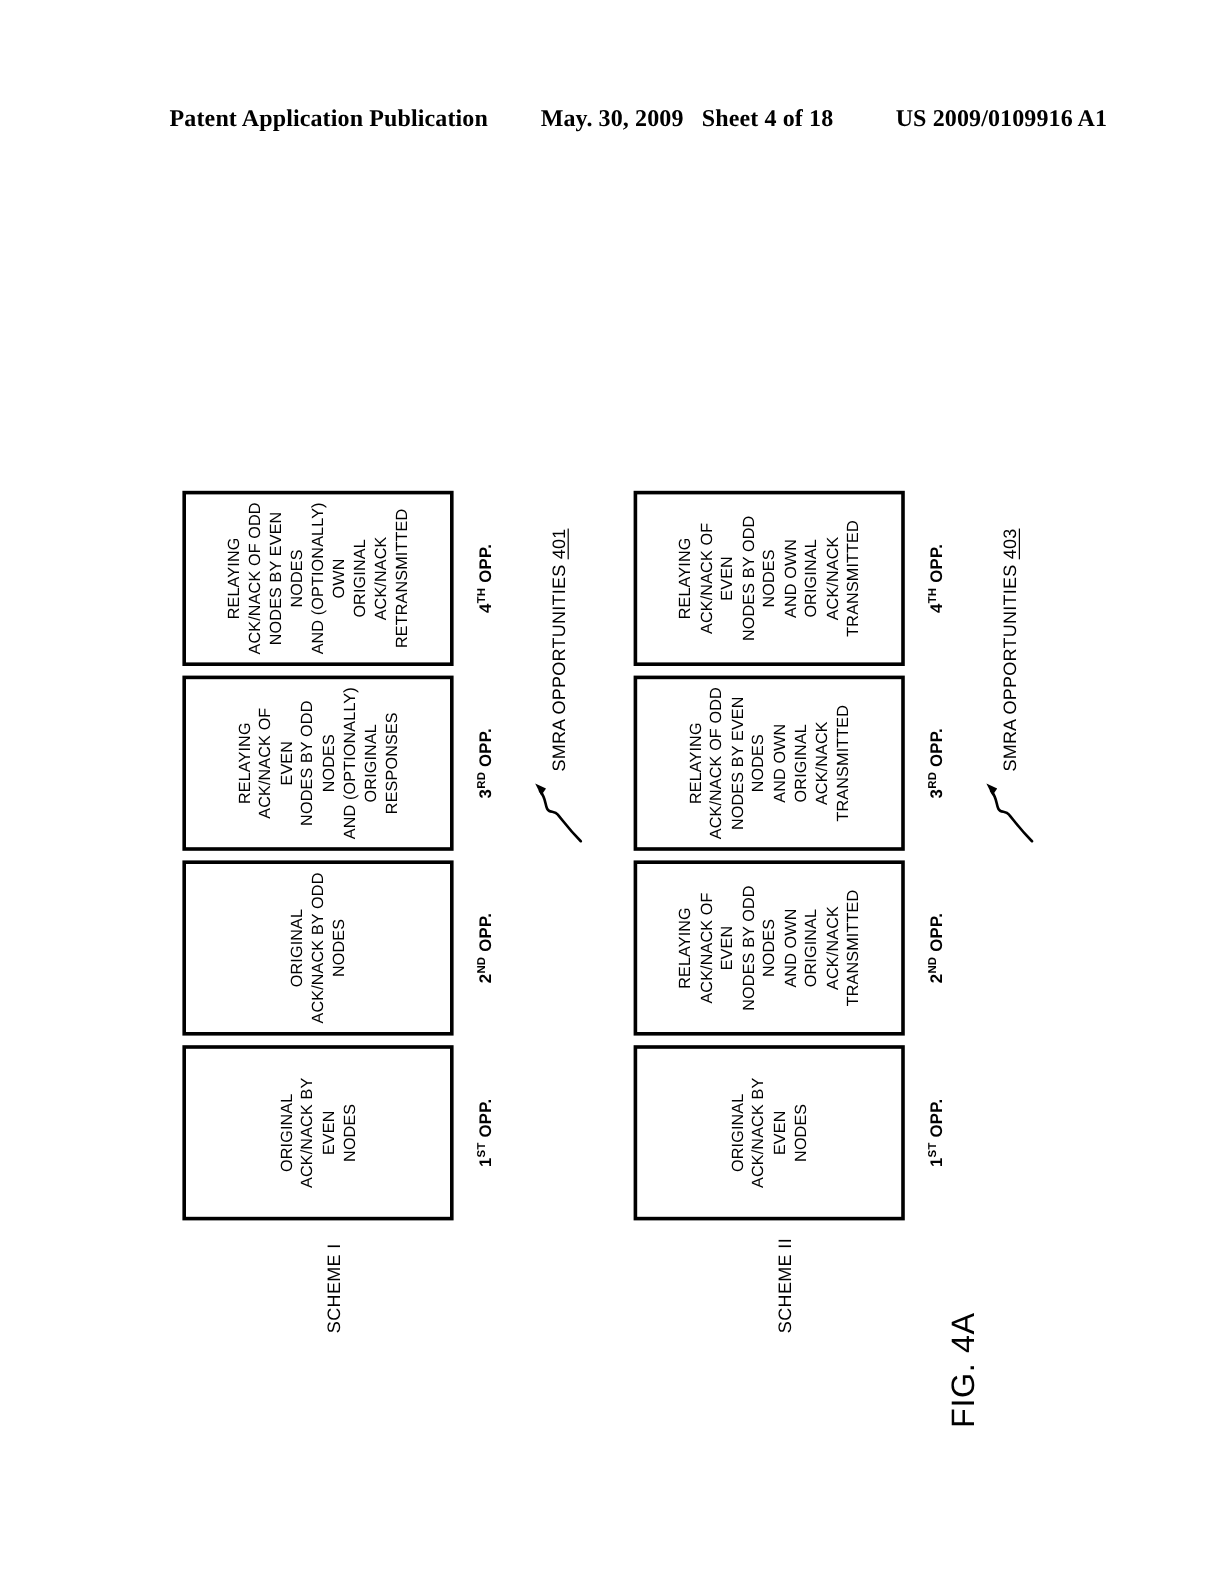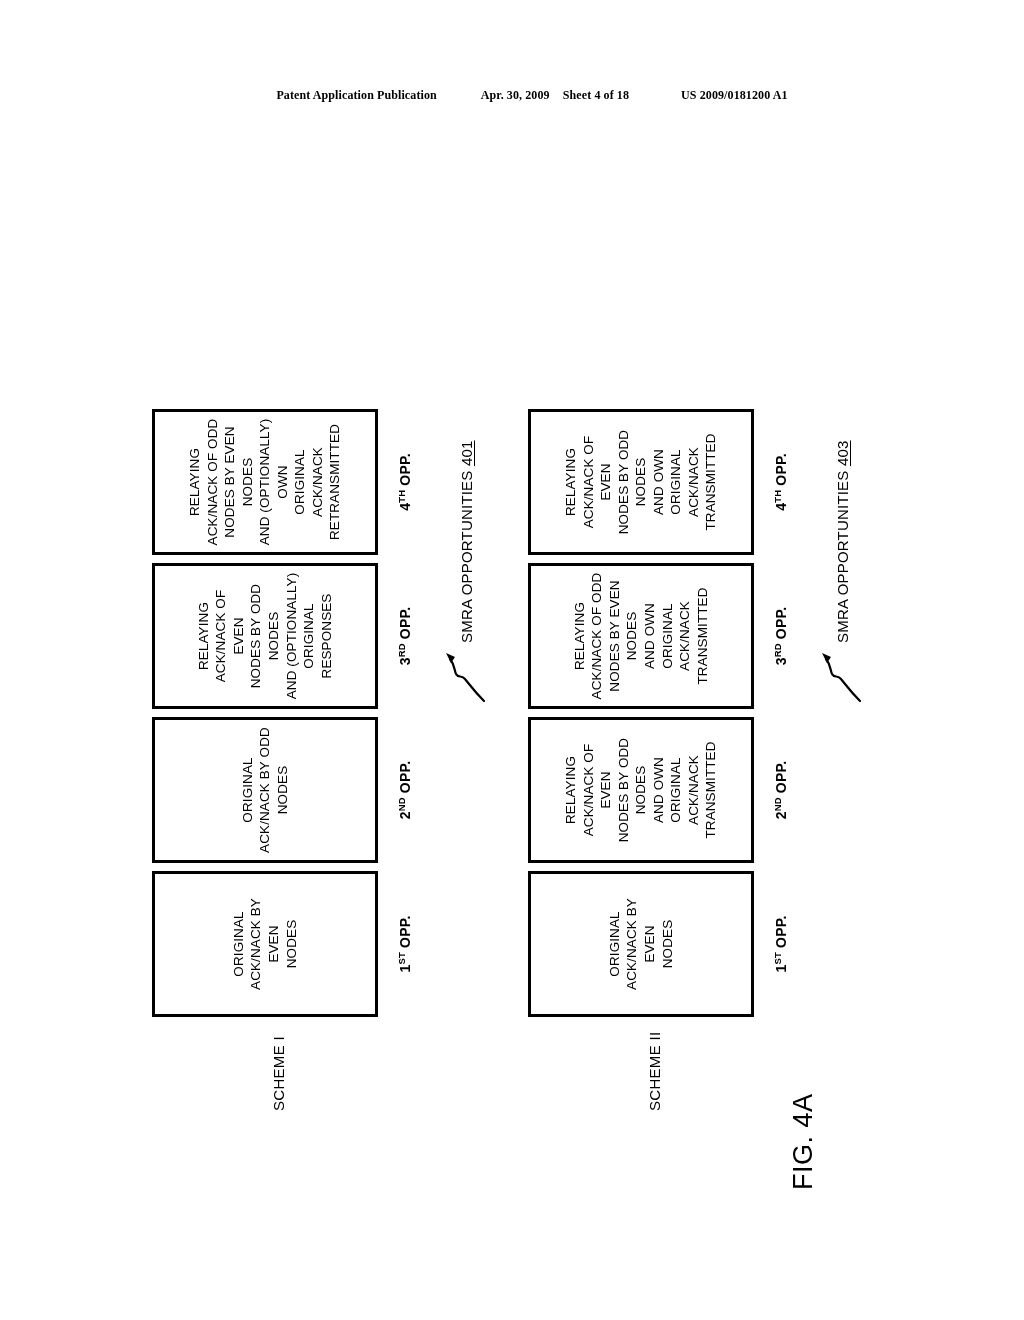--- a/index.html
+++ b/index.html
@@ -17,21 +17,21 @@
 
   
   #page-header {
     position: absolute;
     top: 88px; left: 0; right: 0;
     display: flex;
     justify-content: center;
     align-items: baseline;
     font-family: "Liberation Serif", serif;
     font-weight: bold;
-    font-size: 12px;
+    font-size: 20px;
     letter-spacing: 0.1px;
     white-space: nowrap;
     margin-left: 40px;
   }
   #page-header .hdr-left   { margin-right: 44px; }
   #page-header .hdr-mid    { margin-right: 52px; }
   #page-header .hdr-right  { }
   #page-header .hdr-mid .sheet { margin-left: 10px; font-family: Liberation Serif, serif; }
 
   
@@ -154,24 +154,24 @@
     text-decoration: underline;
     text-underline-offset: 2px;
   }
 </style>
 </head>
 <body>
 
 <div id="page-header">
   <span class="hdr-left">Patent Application Publication</span>
   <span class="hdr-mid">
-    <span>Apr. 30, 2009</span>
+    <span>May. 30, 2009</span>
     <span class="sheet">Sheet 4 of 18</span>
   </span>
-  <span class="hdr-right">US 2009/0181200 A1</span>
+  <span class="hdr-right">US 2009/0109916 A1</span>
 </div>
 
 <div id="figure-stage">
   <div id="figure-rot">
 
     <div id="fig-label">FIG. 4A</div>
 
     <div class="scheme" id="scheme-1">
       <div class="scheme-title">SCHEME I</div>
 

